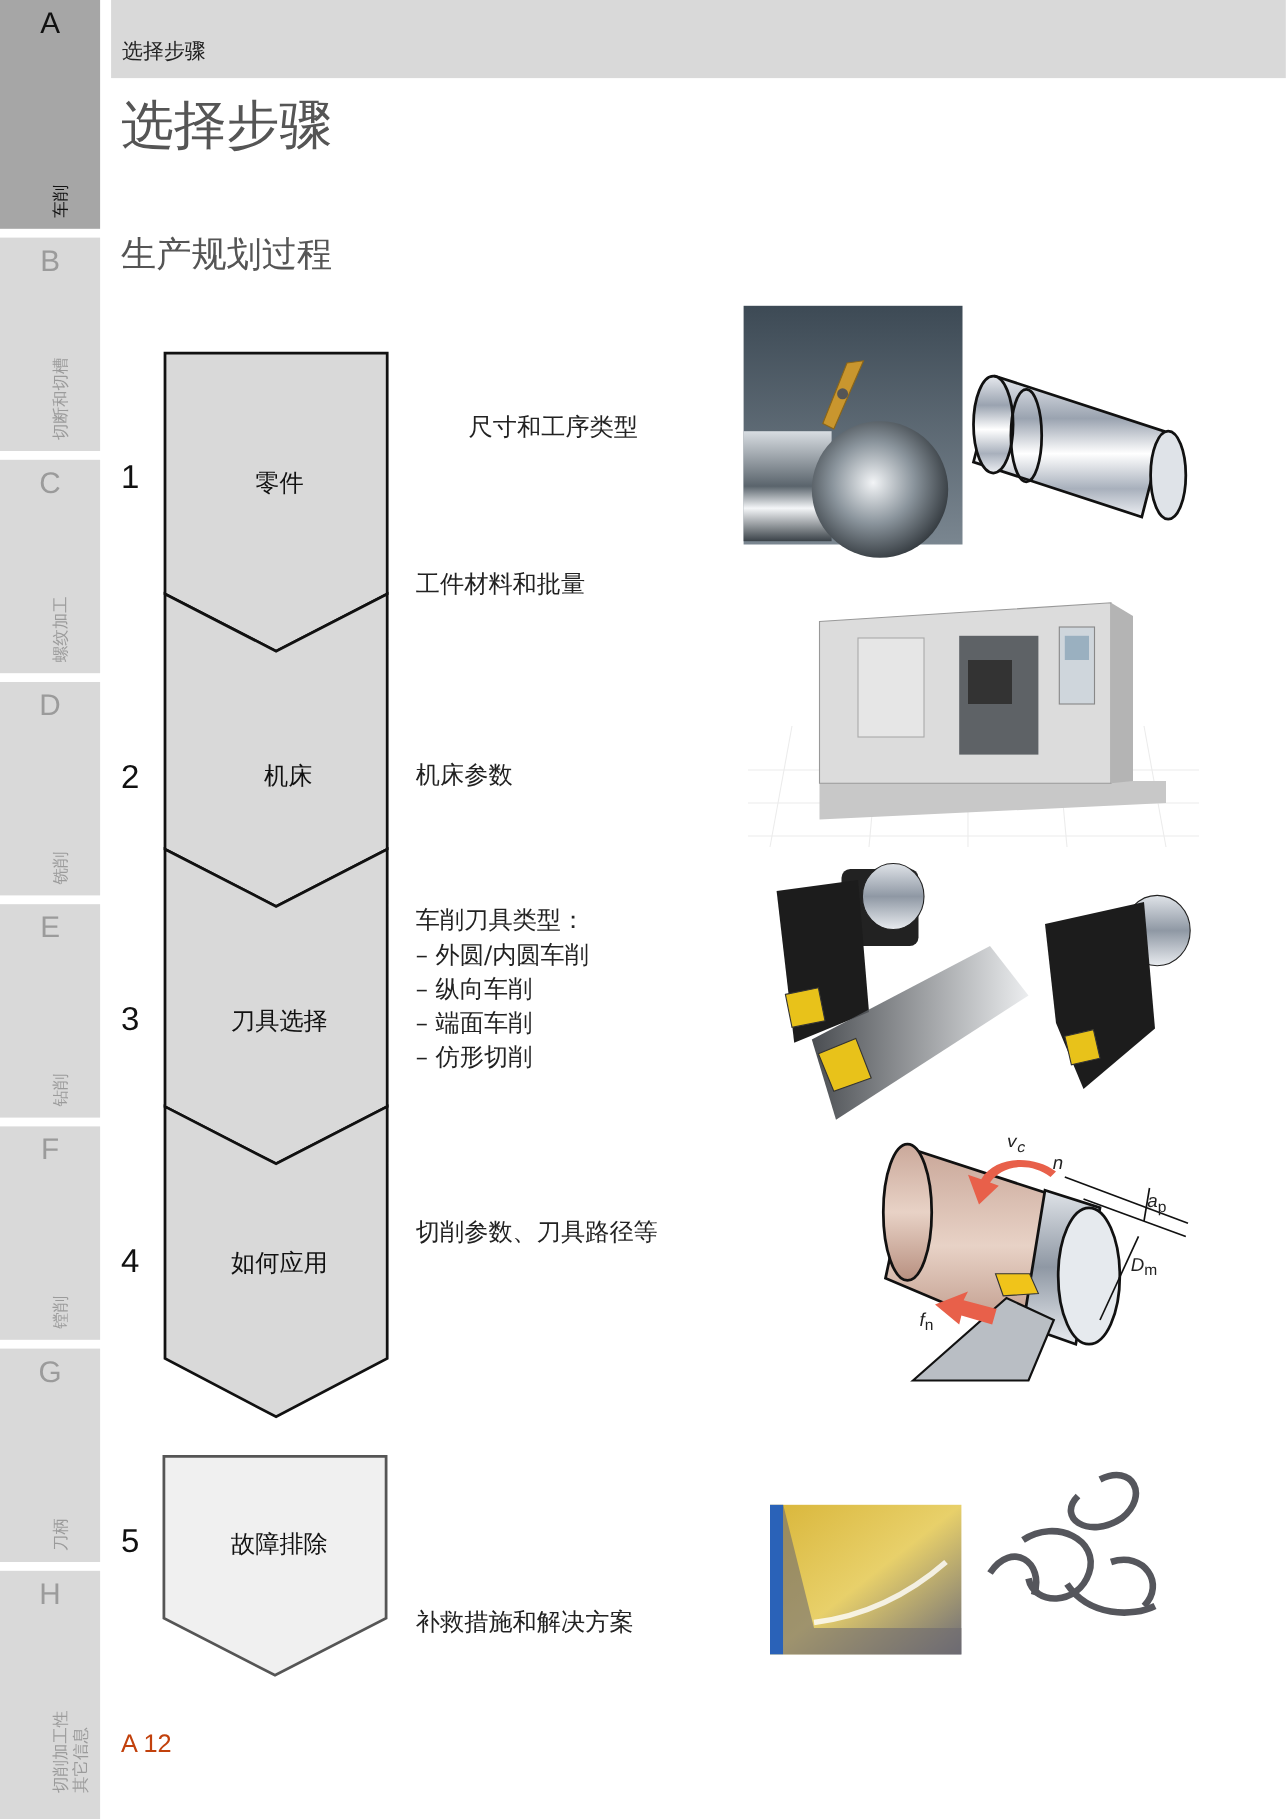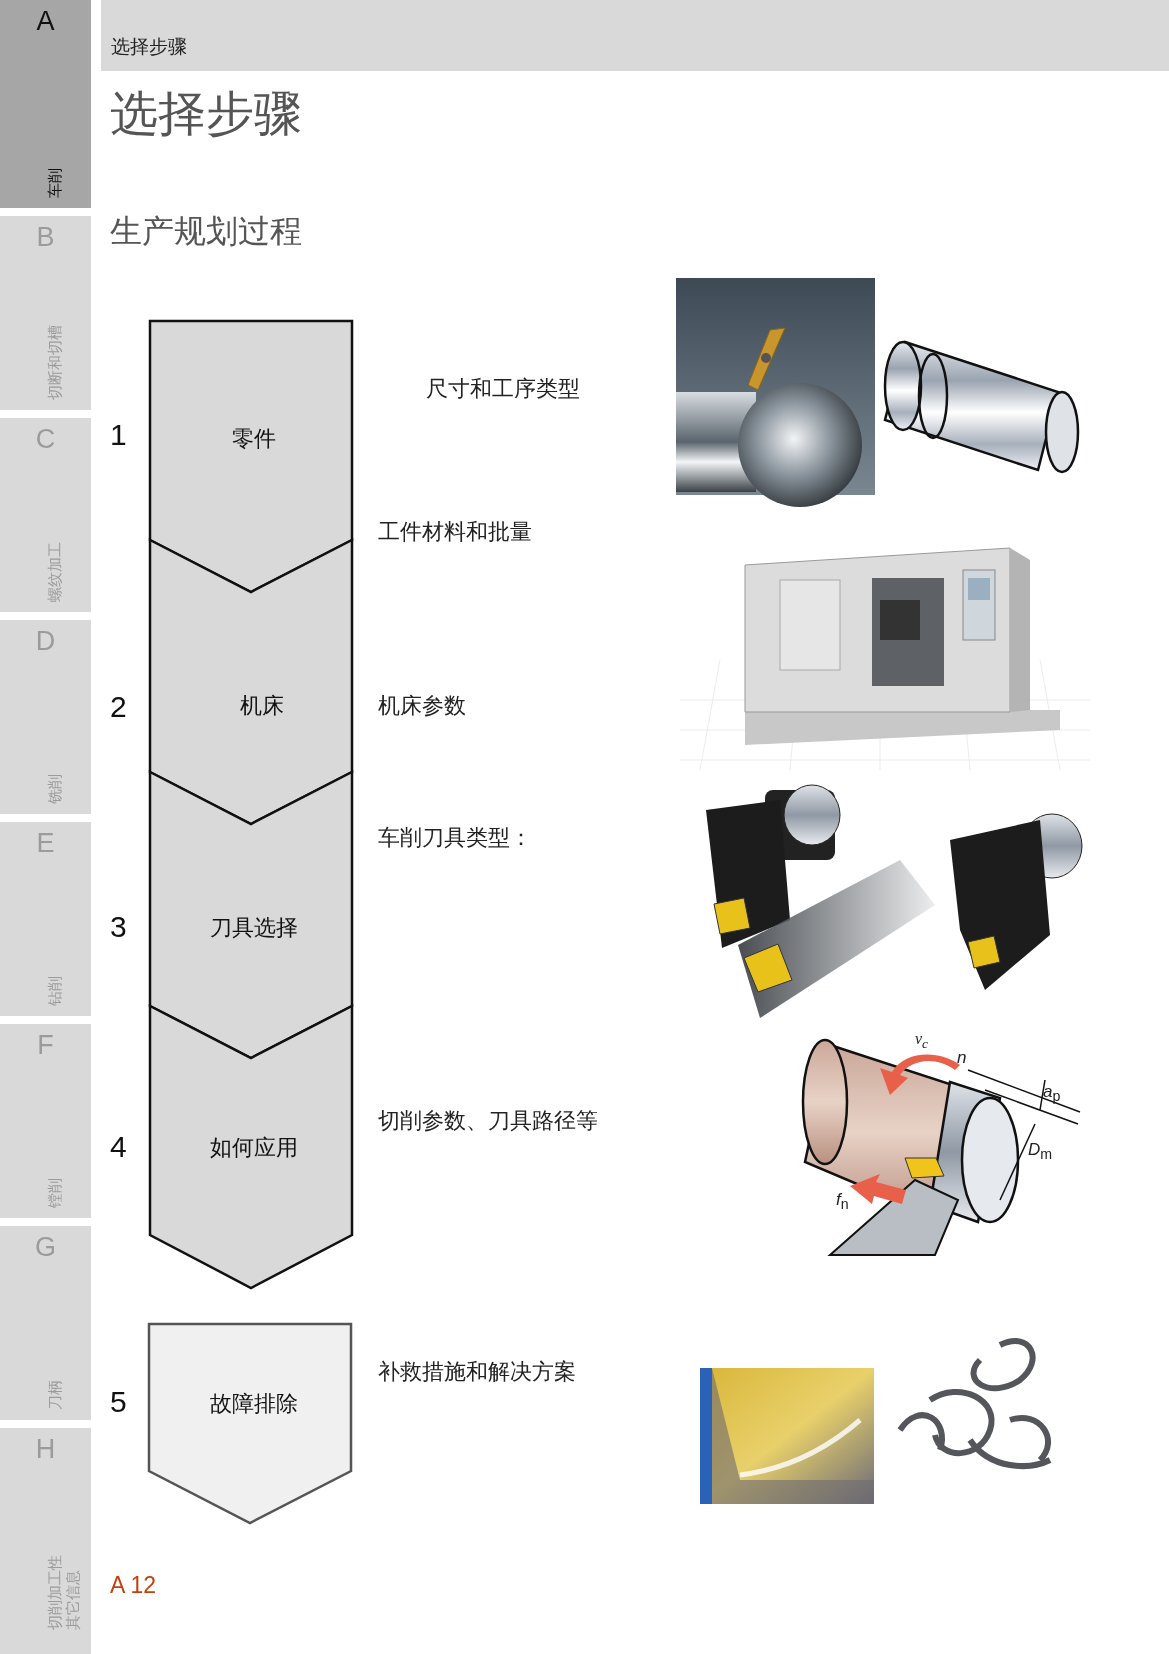--- a/index.html
+++ b/index.html
@@ -204,21 +204,21 @@
 
   <g fill="none" stroke="#55565c" stroke-width="6">
     <path d="M1000,1345 C1030,1330 1045,1360 1020,1380 C990,1400 960,1380 980,1360"></path>
     <path d="M930,1400 C960,1380 1000,1400 990,1430 C980,1460 940,1460 935,1435"></path>
     <path d="M900,1430 C920,1400 950,1420 940,1450"></path>
     <path d="M1010,1420 C1040,1410 1060,1440 1040,1460"></path>
     <path d="M970,1440 C990,1470 1030,1470 1050,1460"></path>
   </g>
 </svg>
 
-<div style="position:absolute;left:915px;top:1030px;font-size:16px;font-style:italic;font-family:Liberation Serif, serif;">
+<div style="position:absolute;left:915px;top:1030px;font-size:16px;font-style:italic;font-family:Liberation Mono, monospace;">
   <span>v</span><sub>c</sub>
 </div>
 <div style="position:absolute;left:957px;top:1048px;font-size:17px;font-style:italic;font-family:'Liberation Sans',sans-serif;">n</div>
 <div style="position:absolute;left:1043px;top:1082px;font-size:17px;font-style:italic;font-family:'Liberation Sans',sans-serif;">
   <span>a</span><sub style="font-style:normal;">p</sub>
 </div>
 <div style="position:absolute;left:1028px;top:1140px;font-size:17px;font-style:italic;font-family:'Liberation Sans',sans-serif;">
   <span>D</span><sub style="font-style:normal;">m</sub>
 </div>
 <div style="position:absolute;left:836px;top:1190px;font-size:17px;font-style:italic;font-family:'Liberation Sans',sans-serif;">
@@ -235,17 +235,23 @@
 <div class="step-label" style="top:691px;padding-left:16px;">机床</div>
 <div class="step-label" style="top:913px;">刀具选择</div>
 <div class="step-label" style="top:1133px;">如何应用</div>
 <div class="step-label" style="top:1389px;">故障排除</div>
 
 <div class="desc" style="top:373px;margin-left:48px;">尺寸和工序类型</div>
 <div class="desc" style="top:516px;">工件材料和批量</div>
 <div class="desc" style="top:690px;">机床参数</div>
 <div class="desc" style="top:822px;">
   <div>车削刀具类型：</div>
+  <ul>
+    <li>–  外圆/内圆车削</li>
+    <li>–  纵向车削</li>
+    <li>–  端面车削</li>
+    <li>–  仿形切削</li>
+  </ul>
 </div>
 <div class="desc" style="top:1105px;">切削参数、刀具路径等</div>
-<div class="desc" style="top:1356px;text-align:center;">补救措施和解决方案</div>
+<div class="desc" style="top:1460px;text-align:center;">补救措施和解决方案</div>
 
 <div class="page-num">A 12</div>
 
 </body></html>

